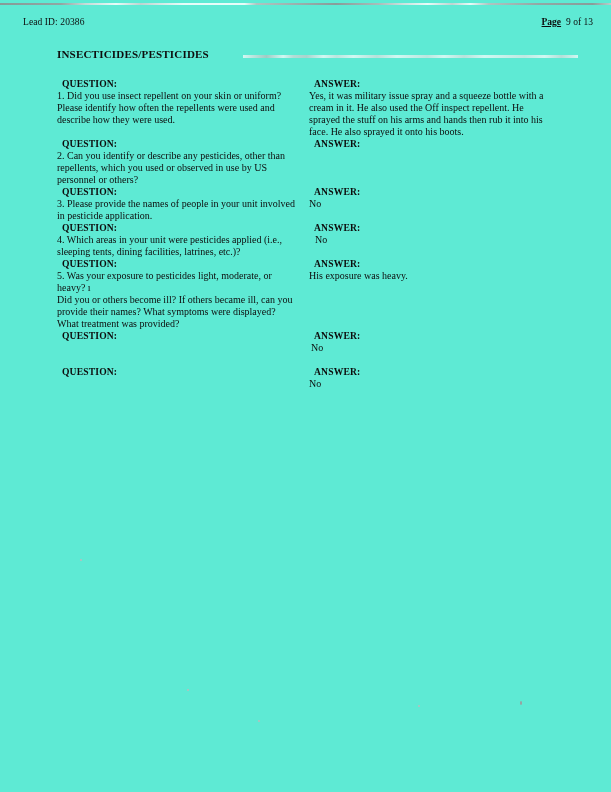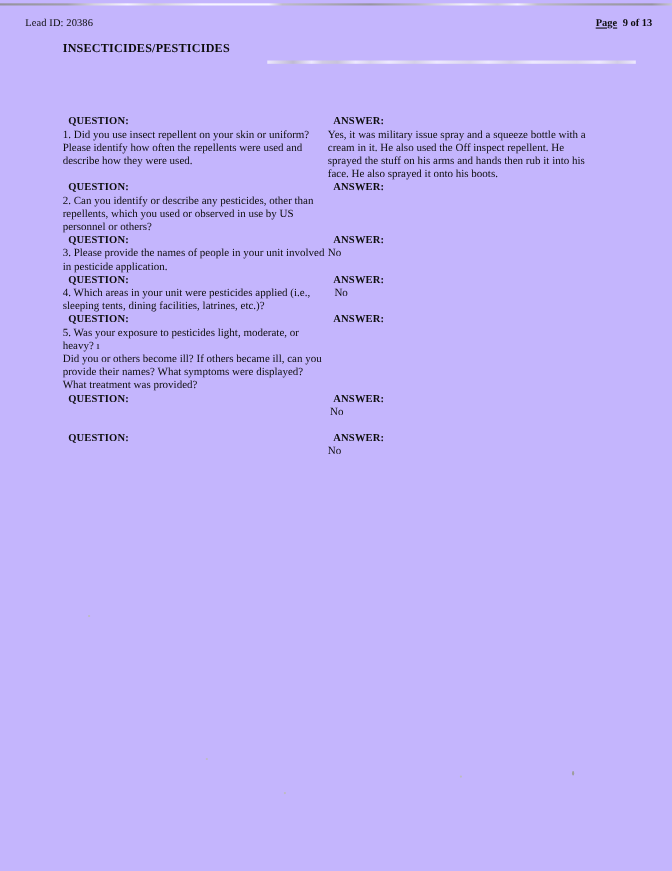--- a/index.html
+++ b/index.html
@@ -9,21 +9,21 @@
     background: #ffffff;
   }
   body {
     font-family: "Liberation Serif", "DejaVu Serif", serif;
     color: #0d0d0d;
   }
   #page {
     position: relative;
     width: 611px;
     height: 792px;
-    background: #c4b5fd;
+    background: #5eead4;
     overflow: hidden;
   }
 
   
   .scan-edge-line {
     position: absolute;
     left: 0;
     top: 3px;
     width: 611px;
     height: 2px;
@@ -73,54 +73,53 @@
   }
   .page-number {
     position: absolute;
     right: 18px;
     top: 0;
     font-size: 9.5px;
     font-weight: bold;
     white-space: nowrap;
   }
   .page-number .pg-label { font-weight: bold; text-decoration: underline; }
-  .page-number .pg-nums { font-weight: bold; padding-left: 5px; }
+  .page-number .pg-nums { font-weight: normal; padding-left: 5px; }
 
   
   .section-title {
     position: absolute;
     left: 57px;
-    top: 38px;
+    top: 48px;
     font-size: 11px;
     font-weight: bold;
     letter-spacing: .2px;
   }
 
   .qa-block {
     position: absolute;
     left: 0;
     width: 611px;
   }
   .col-question {
     position: absolute;
     left: 57px;
     width: 250px;
   }
   .col-answer {
     position: absolute;
-    left: 298px;
+    left: 309px;
     width: 250px;
   }
   .qa-label {
     font-size: 9.6px;
     font-weight: bold;
     letter-spacing: .15px;
     padding-left: 5px;
     line-height: 12px;
-    margin-top: 27px;
   }
   .qa-text {
     font-size: 10px;
     line-height: 12.1px;
     letter-spacing: 0px;
     white-space: pre-line;
   }
   .qa-text.answer-body { padding-left: 0px; }
 </style>
 </head>
@@ -202,20 +201,21 @@
     <div class="col-question">
       <div class="qa-label">QUESTION:</div>
       <div class="qa-text">5.  Was your exposure to pesticides light, moderate, or
 heavy? ı
 Did you or others become ill?  If others became ill, can you
 provide their names?  What symptoms were displayed?
 What treatment was provided?</div>
     </div>
     <div class="col-answer">
       <div class="qa-label">ANSWER:</div>
+      <div class="qa-text answer-body">His exposure was heavy.</div>
     </div>
   </div>
 
   <div class="qa-block" style="top:330px;">
     <div class="col-question">
       <div class="qa-label">QUESTION:</div>
     </div>
     <div class="col-answer">
       <div class="qa-label">ANSWER:</div>
       <div class="qa-text answer-body" style="padding-left:2px;"><span>No</span></div>

